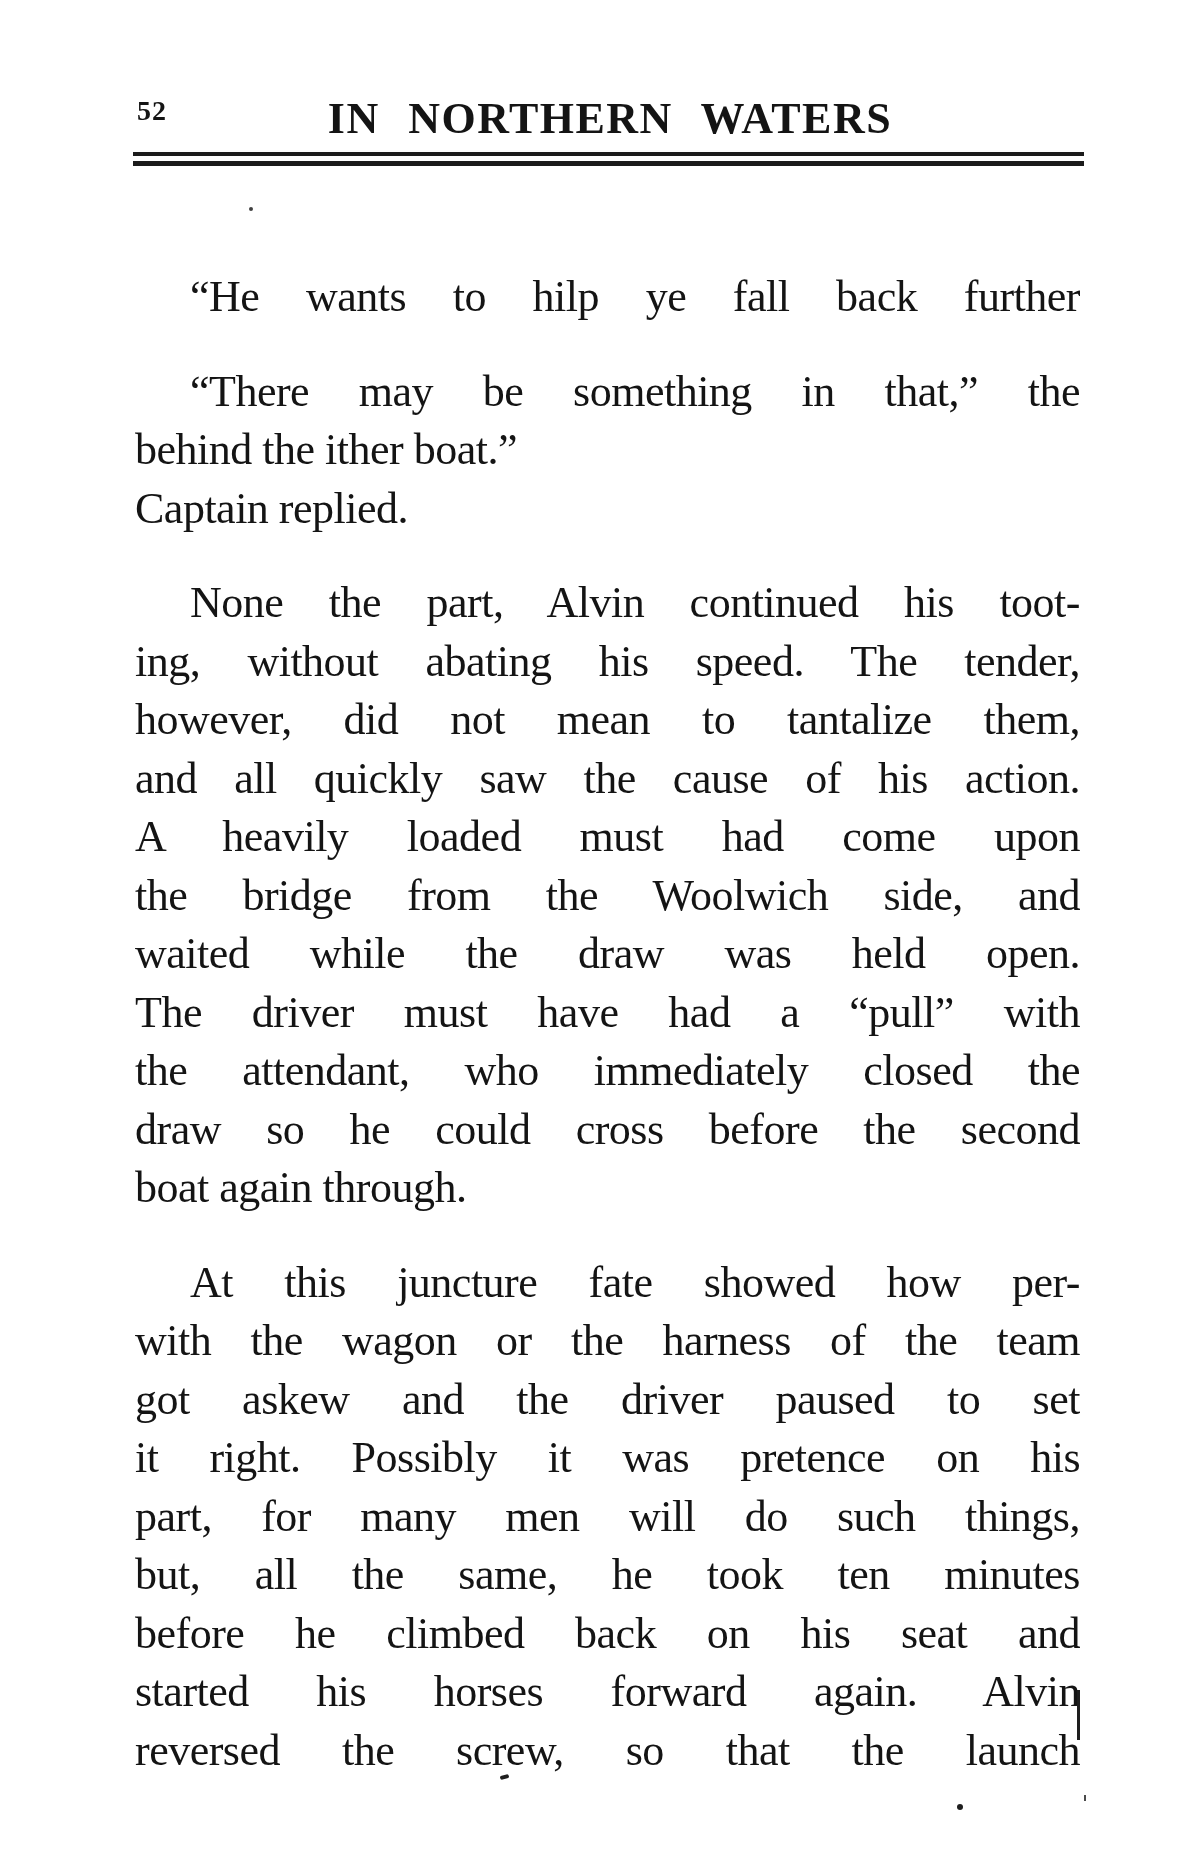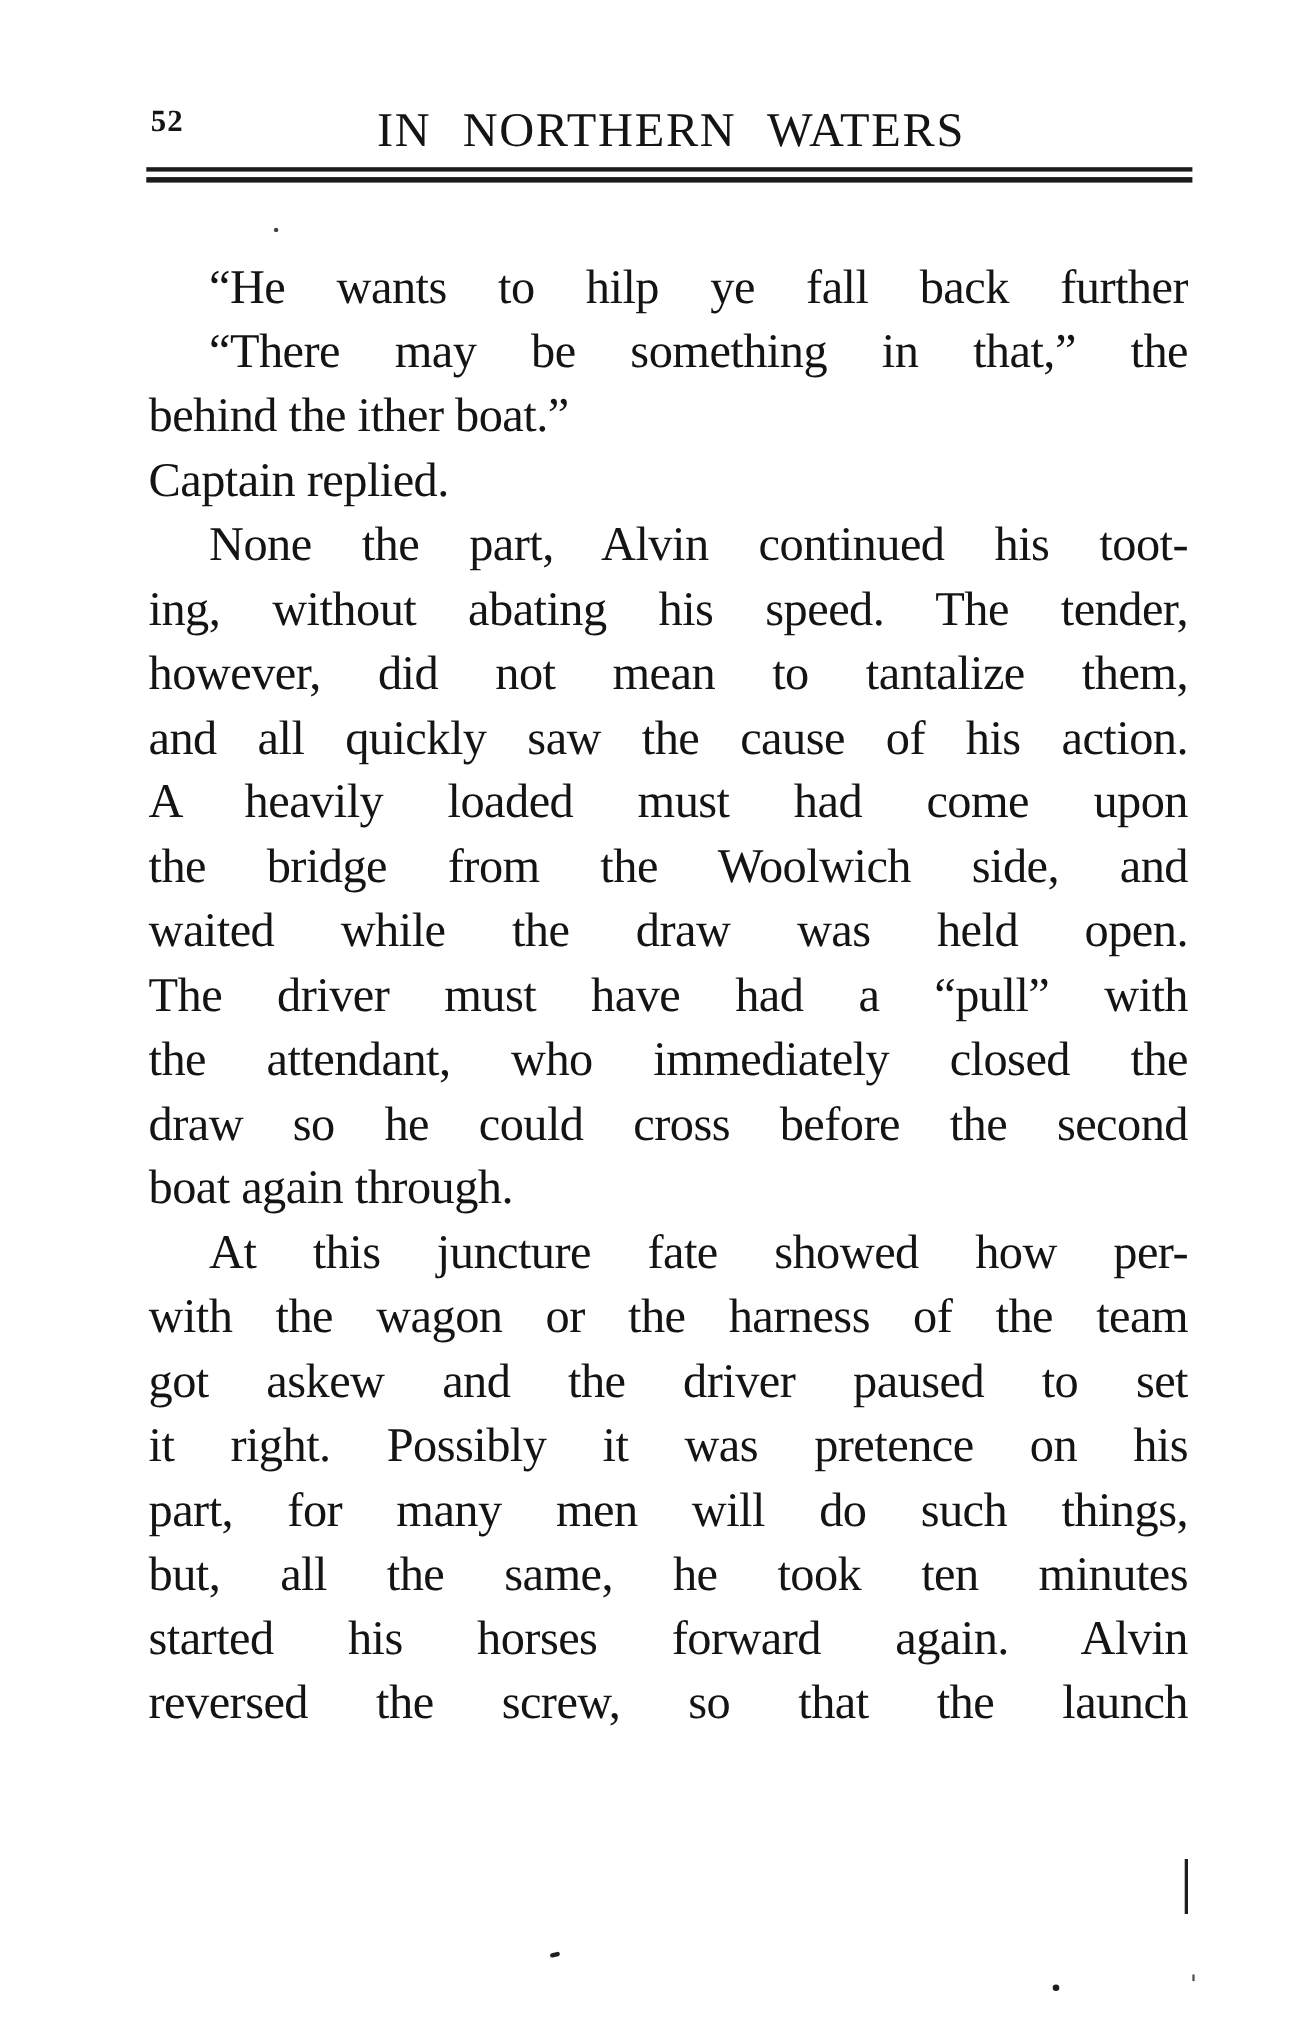--- a/index.html
+++ b/index.html
@@ -15,21 +15,21 @@
     position: absolute; inset: 0;
     background: #ffffff;
   }
   .header-num {
     position: absolute; left: 137px; top: 95px;
     font-size: 28px; font-weight: bold; letter-spacing: 1px;
   }
   .header-title {
     position: absolute; left: 135px; top: 93px; width: 950px;
     text-align: center;
-    font-size: 44px; font-weight: normal;
+    font-size: 44px; font-weight: bold;
     word-spacing: 16px; letter-spacing: 1.5px;
     white-space: nowrap;
   }
   .double-rule {
     position: absolute; left: 133px; top: 152px;
     width: 951px; height: 5px;
     border-top: 4px solid #1b1b1b;
     border-bottom: 5px solid #1b1b1b;
   }
   .body-text {
@@ -38,21 +38,21 @@
     letter-spacing: -0.5px;
   }
   .ln {
     text-align: justify;
     text-align-last: justify;
     height: 58.5px;
     overflow: hidden;
     white-space: normal;
   }
   .ln.end { text-align-last: left; }
-  .ln.ind { text-indent: 55px; }
+  .ln.ind { text-indent: 55px; margin-top: 36px; }
   .artifact { position: absolute; background: #1e1e1e; }
   .a-vbar   { left: 1077px; top: 1690px; width: 3px;  height: 50px; }
   .a-dot1   { left: 249px;  top: 207px;  width: 4px;  height: 4px; border-radius: 50%; opacity: .85; }
   .a-dash   { left: 500px;  top: 1775px; width: 9px;  height: 4px; transform: rotate(-14deg); border-radius: 2px; }
   .a-dot2   { left: 957px;  top: 1804px; width: 6px;  height: 6px; border-radius: 50%; }
   .a-tick   { left: 1084px; top: 1795px; width: 2px;  height: 6px; opacity: .8; }
 </style>
 </head>
 <body>
 
@@ -77,20 +77,21 @@
     <div class="ln">The driver must have had a “pull” with</div>
     <div class="ln">the attendant, who immediately closed the</div>
     <div class="ln">draw so he could cross before the second</div>
     <div class="ln end">boat again through.</div>
     <div class="ln ind">At this juncture fate showed how per-</div>
     <div class="ln">with the wagon or the harness of the team</div>
     <div class="ln">got askew and the driver paused to set</div>
     <div class="ln">it right.  Possibly it was pretence on his</div>
     <div class="ln">part, for many men will do such things,</div>
     <div class="ln">but, all the same, he took ten minutes</div>
+    <div class="ln">before he climbed back on his seat and</div>
     <div class="ln">started his horses forward again.  Alvin</div>
     <div class="ln">reversed the screw, so that the launch</div>
   </div>
 
   <div class="artifact a-vbar"></div>
   <div class="artifact a-dot1"></div>
   <div class="artifact a-dash"></div>
   <div class="artifact a-dot2"></div>
   <div class="artifact a-tick"></div>
 

